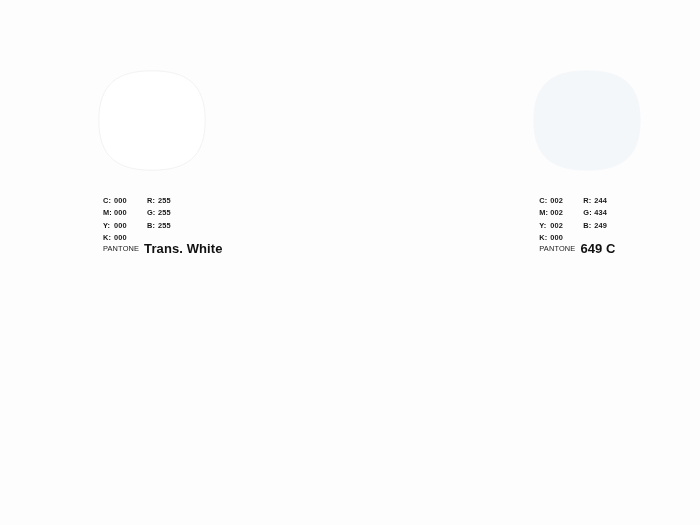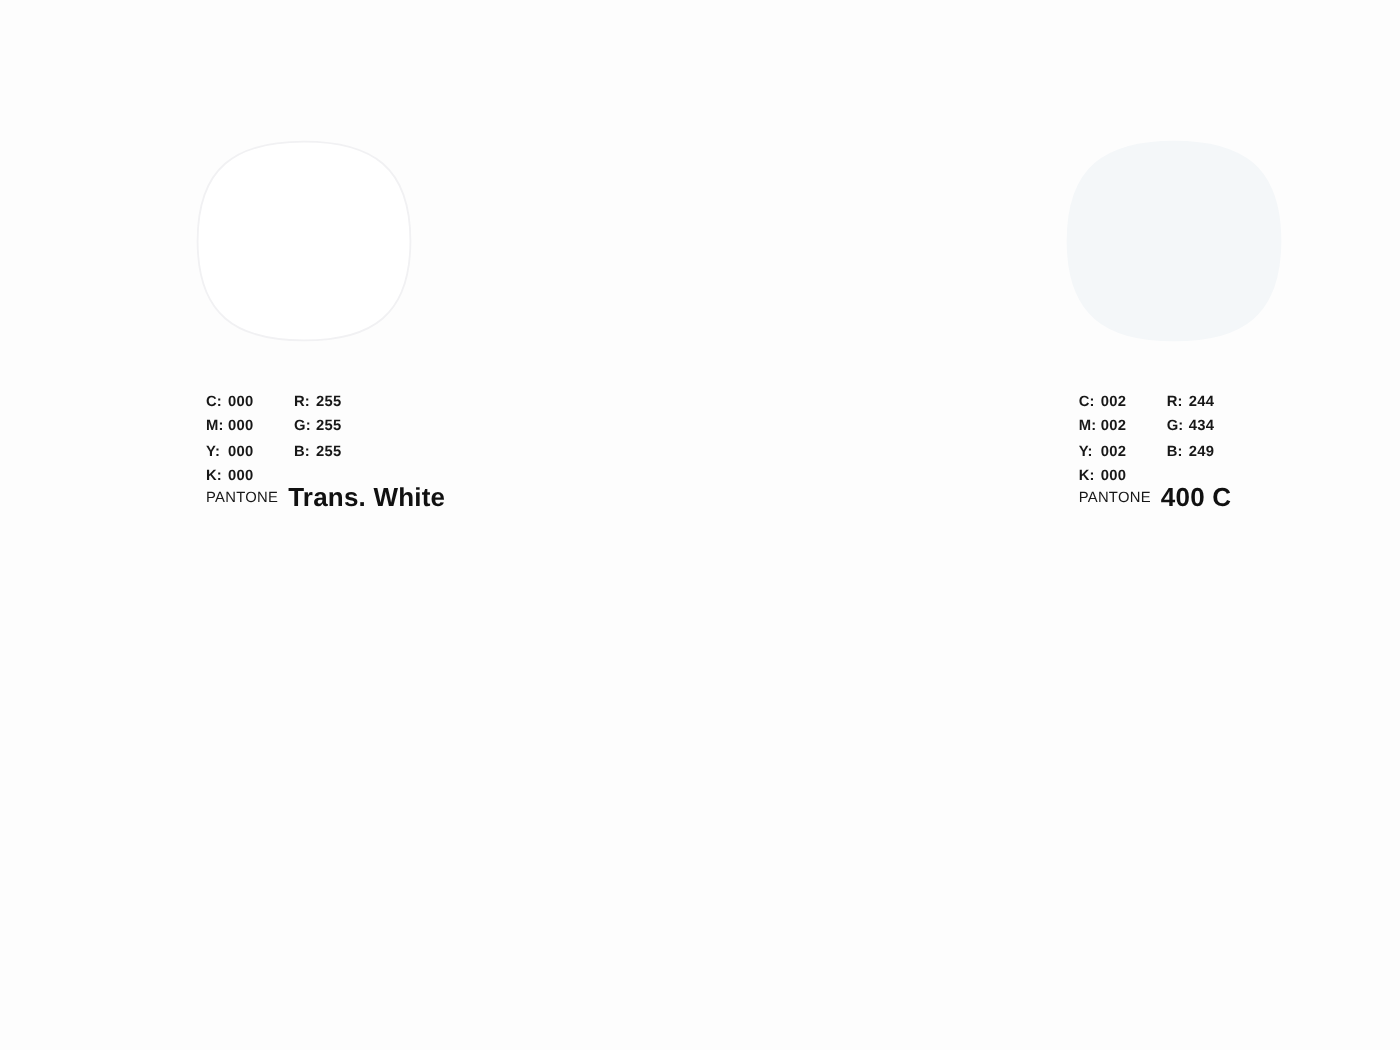--- a/index.html
+++ b/index.html
@@ -210,21 +210,21 @@
           </div>
           <div class="spec-row">
             <span class="spec-pair cmyk">
                 <span class="spec-key">K:</span>
                 <span class="spec-val">000</span>
               </span>
           </div>
         </div>
         <div class="pantone-row">
           <span class="pantone-word">PANTONE</span>
-          <span class="pantone-name">400 C</span>
+          <span class="pantone-name">649 C</span>
         </div>
       </div>
     </div>
 
     <div class="swatch-cell cell-2">
       
       
     </div>
 
     <div class="swatch-cell cell-3">

